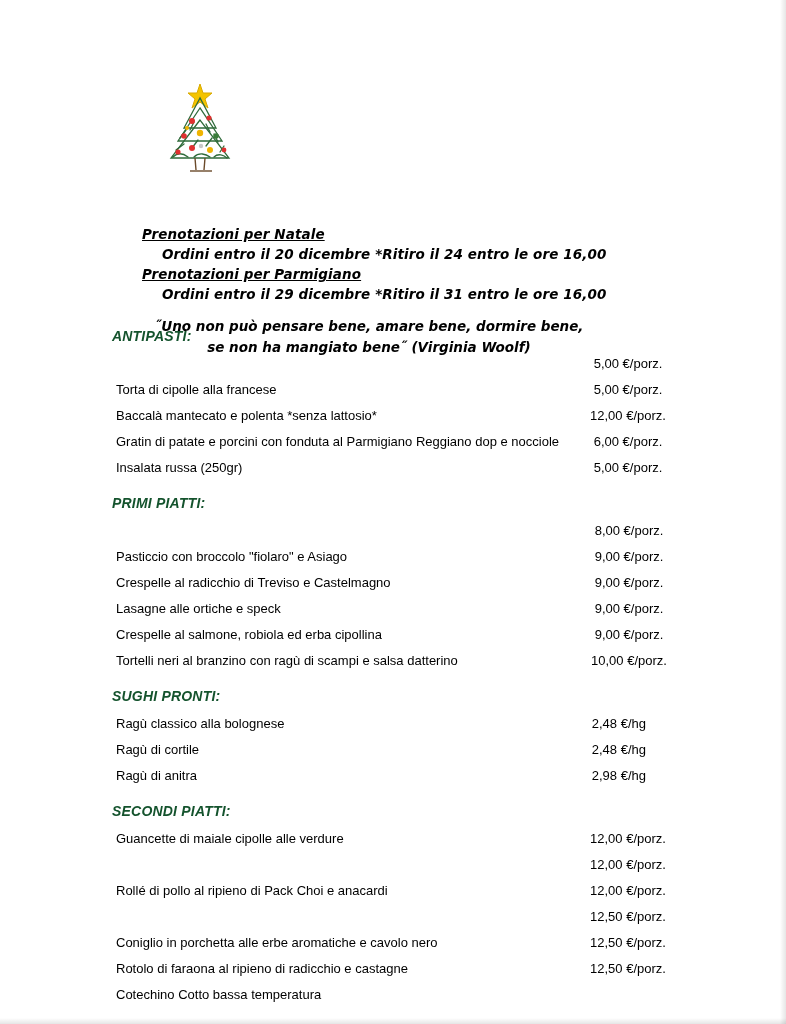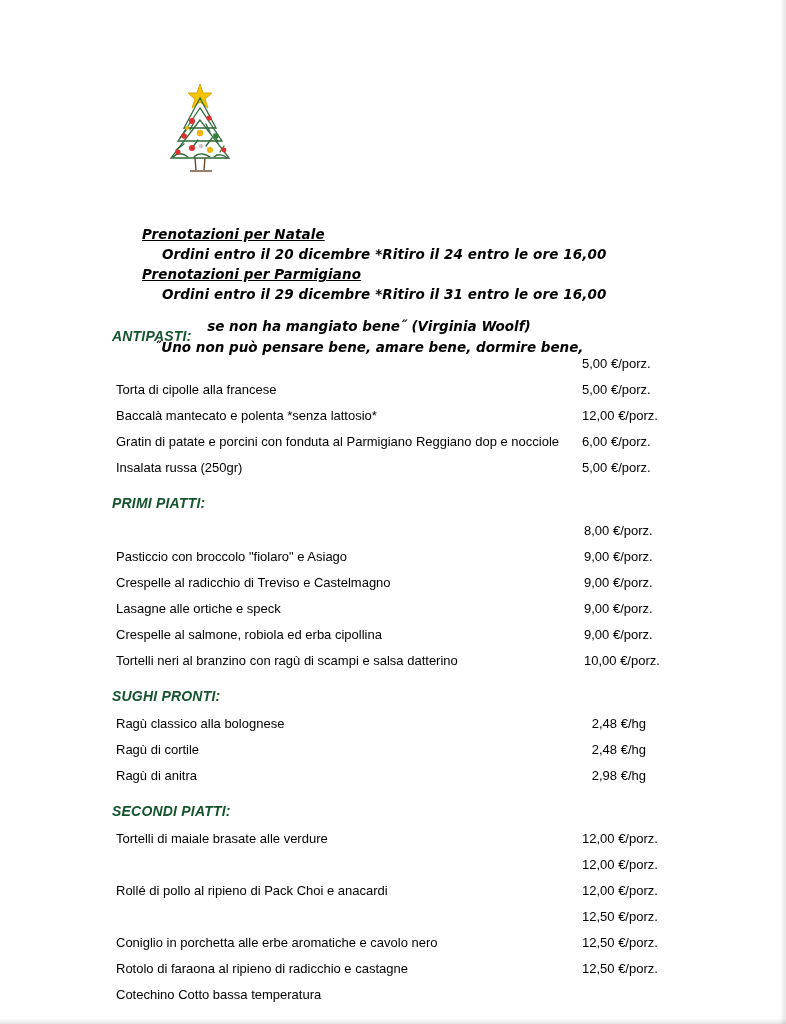--- a/index.html
+++ b/index.html
@@ -107,21 +107,21 @@
   }
   .row .name {
     padding-left: 4px;
     white-space: nowrap;
   }
   .row .spacer {
     flex: 1 1 auto;
   }
   .row .price {
     white-space: nowrap;
-    text-align: left;
+    text-align: center;
     width: 92px;
     flex: 0 0 92px;
   }
   .sec-antipasti .price { width: 92px; flex: 0 0 92px; }
   .sec-primi .price { width: 90px; flex: 0 0 90px; }
   .sec-sughi .price { width: 92px; flex: 0 0 92px; text-align: right; padding-right: 28px;}
   .sec-secondi .price { width: 92px; flex: 0 0 92px; }
 </style>
 </head>
 <body>
@@ -162,22 +162,22 @@
       <circle cx="47" cy="50" r="2" fill="#f0b400"></circle>
     </svg>
   </div>
 
   <div class="header-block">
     <div class="hdr-line hdr-title">Prenotazioni per Natale</div>
     <div class="hdr-line hdr-sub">Ordini entro il 20 dicembre *Ritiro il 24 entro le ore 16,00</div>
     <div class="hdr-line hdr-title">Prenotazioni per Parmigiano</div>
     <div class="hdr-line hdr-sub">Ordini entro il 29 dicembre *Ritiro il 31 entro le ore 16,00</div>
     <div class="quote">
+      <div>˝Uno non può pensare bene, amare bene, dormire bene,</div>
       <div>se non ha mangiato bene˝  (Virginia Woolf)</div>
-      <div>˝Uno non può pensare bene, amare bene, dormire bene,</div>
     </div>
   </div>
 
   <div class="menu">
 
     <div class="section sec-antipasti">
       <div class="section-title">ANTIPASTI:</div>
       <div class="row">
         <span class="spacer"></span>
         <span class="price">5,00 €/porz.</span>
@@ -252,21 +252,21 @@
       <div class="row">
         <span class="name">Ragù di anitra</span>
         <span class="spacer"></span>
         <span class="price">2,98 €/hg</span>
       </div>
     </div>
 
     <div class="section sec-secondi">
       <div class="section-title">SECONDI PIATTI:</div>
       <div class="row">
-        <span class="name">Tortelli di maiale brasate alle verdure</span>
+        <span class="name">Guancette di maiale cipolle alle verdure</span>
         <span class="spacer"></span>
         <span class="price">12,00 €/porz.</span>
       </div>
       <div class="row">
         <span class="spacer"></span>
         <span class="price">12,00 €/porz.</span>
       </div>
       <div class="row">
         <span class="name">Rollé di pollo al ripieno di Pack Choi e anacardi</span>
         <span class="spacer"></span>

